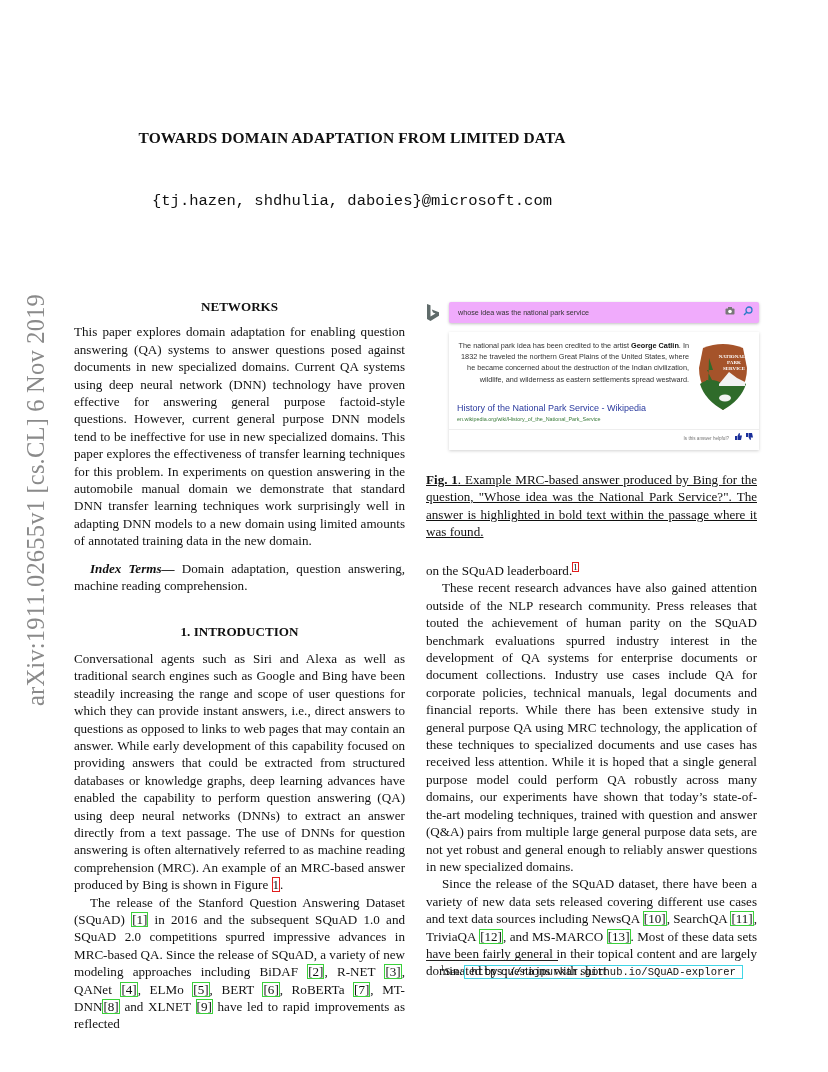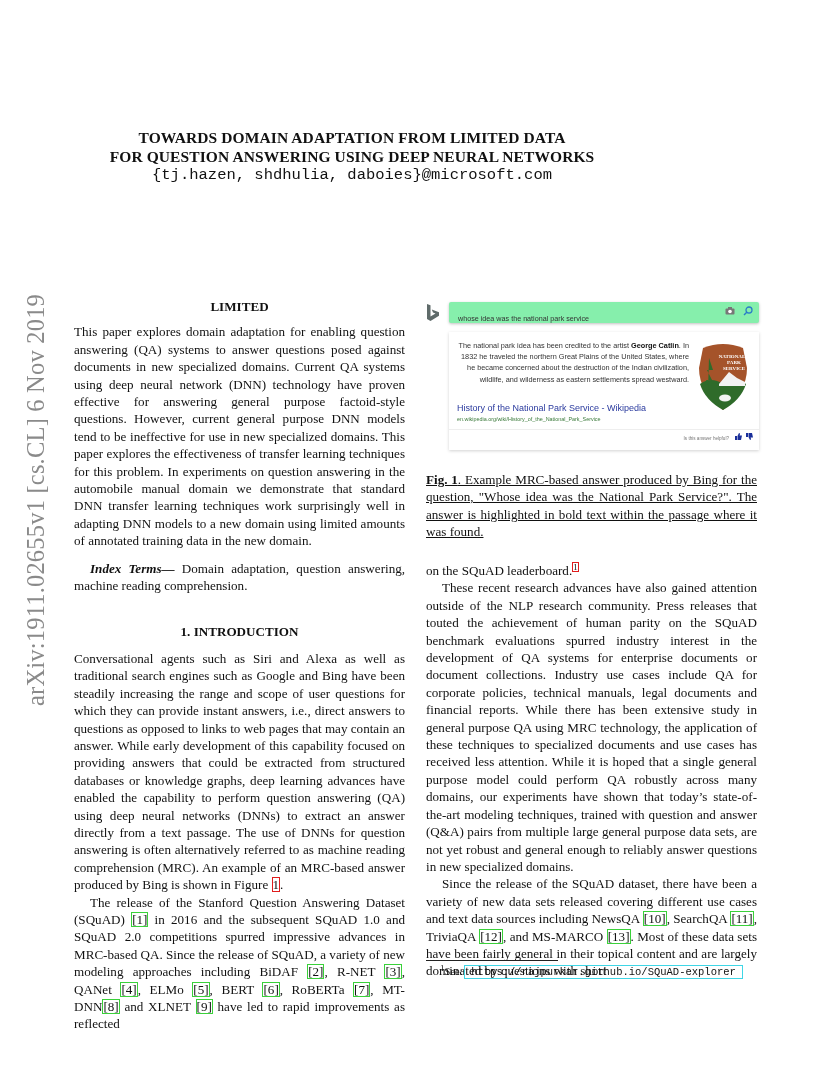--- a/index.html
+++ b/index.html
@@ -12,44 +12,44 @@
   .arxiv-stamp span {
     position: absolute; left: 50%; top: 50%;
     transform: translate(-50%, -50%) rotate(-90deg);
     white-space: nowrap; font-size: 24.5px; color: #8a8a8a; letter-spacing: 0.2px;
   }
 
   .title-block { position: absolute; left: 0; top: 128px; width: 704px; text-align: center; }
   .title { font-weight: bold; font-size: 15.5px; line-height: 19px; letter-spacing: 0.1px; }
   .authors { font-style: italic; font-size: 15.5px; margin-top: 16px; }
   .affil { font-size: 15.5px; margin-top: 17px; line-height: 18px; }
-  .emails { font-family: "Liberation Mono", "DejaVu Sans Mono", monospace; font-size: 15.5px; line-height: 18px; }
+  .emails { font-family: "Liberation Mono", "DejaVu Sans Mono", monospace; font-size: 15.5px; line-height: 18px; margin-top: 45px; }
 
   .col { position: absolute; width: 331px; font-size: 13.1px; line-height: 17.4px; text-align: justify; }
   .col-left { left: 74px; top: 298px; }
   .col-right { left: 426px; top: 562px; }
 
   .section-head { text-align: center; font-weight: bold; font-size: 13.1px; }
   .p { text-indent: 0; }
   .indent { text-indent: 16px; }
   .gap-sm { height: 10px; }
   .gap-lg { height: 28px; }
   .cite-g { outline: 1px solid #3ad13a; outline-offset: -1px; padding: 0 1px; }
   .cite-r { outline: 1px solid #e01c1c; outline-offset: -1px; padding: 0 1px; }
   .cite-c { outline: 1px solid #3fd6e6; outline-offset: 0; }
   .fn-mark { font-size: 9px; vertical-align: super; line-height: 0; }
 
   
   .figure { position: absolute; left: 424px; top: 298px; width: 340px; height: 158px; }
   .bing-logo { position: absolute; left: 2px; top: 6px; width: 14px; height: 18px; }
   .searchbar {
     position: absolute; left: 25px; top: 4px; width: 310px; height: 21px;
-    border-radius: 2px; box-shadow: 0 1px 3px rgba(0,0,0,0.25); background: #86efac;
+    border-radius: 2px; box-shadow: 0 1px 3px rgba(0,0,0,0.25); background: #f0abfc;
     font-family: "Liberation Sans", "DejaVu Sans", sans-serif; font-size: 7.2px; color: #333;
-    display: flex; align-items: flex-end; padding-left: 9px;
+    display: flex; align-items: center; padding-left: 9px;
   }
   .sb-icons { position: absolute; right: 6px; top: 4px; display: flex; gap: 8px; align-items: center; }
   .answer-card {
     position: absolute; left: 25px; top: 34px; width: 310px; height: 118px;
     background: #fff; box-shadow: 0 1px 3px rgba(0,0,0,0.18);
     font-family: "Liberation Sans", "DejaVu Sans", sans-serif;
   }
   .answer-text { position: absolute; left: 8px; top: 8px; width: 232px; font-size: 7.3px; line-height: 11.2px; color: #333; text-align: right; }
   .answer-text b { color: #111; }
   .src-title { position: absolute; left: 8px; top: 71px; font-size: 9px; color: #2a3a9e; }
@@ -68,27 +68,26 @@
 </head>
 <body>
 
 <div class="arxiv-stamp">
   <span>arXiv:1911.02655v1  [cs.CL]  6 Nov 2019</span>
 </div>
 
 <div class="title-block">
   <div class="title">
     <div>TOWARDS DOMAIN ADAPTATION FROM LIMITED DATA</div>
-    <div>FOR QUESTION ANSWERING USING DEEP NEURAL NETWORKS</div>
   </div>
   <div class="emails">{tj.hazen, shdhulia, daboies}@microsoft.com</div>
 </div>
 
 <div class="col col-left">
-  <div class="section-head">LIMITED</div>
+  <div class="section-head">NETWORKS</div>
   <div style="height:8px"></div>
   <p class="p">This paper explores domain adaptation for enabling question answering (QA) systems to answer questions posed against documents in new specialized domains. Current QA systems using deep neural network (DNN) technology have proven effective for answering general purpose factoid-style questions. However, current general purpose DNN models tend to be ineffective for use in new specialized domains. This paper explores the effectiveness of transfer learning techniques for this problem. In experiments on question answering in the automobile manual domain we demonstrate that standard DNN transfer learning techniques work surprisingly well in adapting DNN models to a new domain using limited amounts of annotated training data in the new domain.</p>
   <div class="gap-sm"></div>
   <p class="indent"><b><i>Index Terms—</i></b><span> Domain adaptation, question answering, machine reading comprehension.</span></p>
   <div class="gap-lg"></div>
   <div class="section-head">1.  INTRODUCTION</div>
   <div style="height:10px"></div>
   <p class="p"><span>Conversational agents such as Siri and Alexa as well as traditional search engines such as Google and Bing have been steadily increasing the range and scope of user questions for which they can provide instant answers, i.e., direct answers to questions as opposed to links to web pages that may contain an answer. While early development of this capability focused on providing answers that could be extracted from structured databases or knowledge graphs, deep learning advances have enabled the capability to perform question answering (QA) using deep neural networks (DNNs) to extract an answer directly from a text passage. The use of DNNs for question answering is often alternatively referred to as machine reading comprehension (MRC). An example of an MRC-based answer produced by Bing is shown in Figure </span><span class="cite-r">1</span><span>.</span></p>
   <p class="indent"><span>The release of the Stanford Question Answering Dataset (SQuAD) </span><span class="cite-g">[1]</span><span> in 2016 and the subsequent SQuAD 1.0 and SQuAD 2.0 competitions spurred impressive advances in MRC-based QA. Since the release of SQuAD, a variety of new modeling approaches including BiDAF </span><span class="cite-g">[2]</span><span>, R-NET </span><span class="cite-g">[3]</span><span>, QANet </span><span class="cite-g">[4]</span><span>, ELMo </span><span class="cite-g">[5]</span><span>, BERT </span><span class="cite-g">[6]</span><span>, RoBERTa </span><span class="cite-g">[7]</span><span>, MT-DNN</span><span class="cite-g">[8]</span><span> and XLNET </span><span class="cite-g">[9]</span><span> have led to rapid improvements as reflected</span></p>
 </div>

